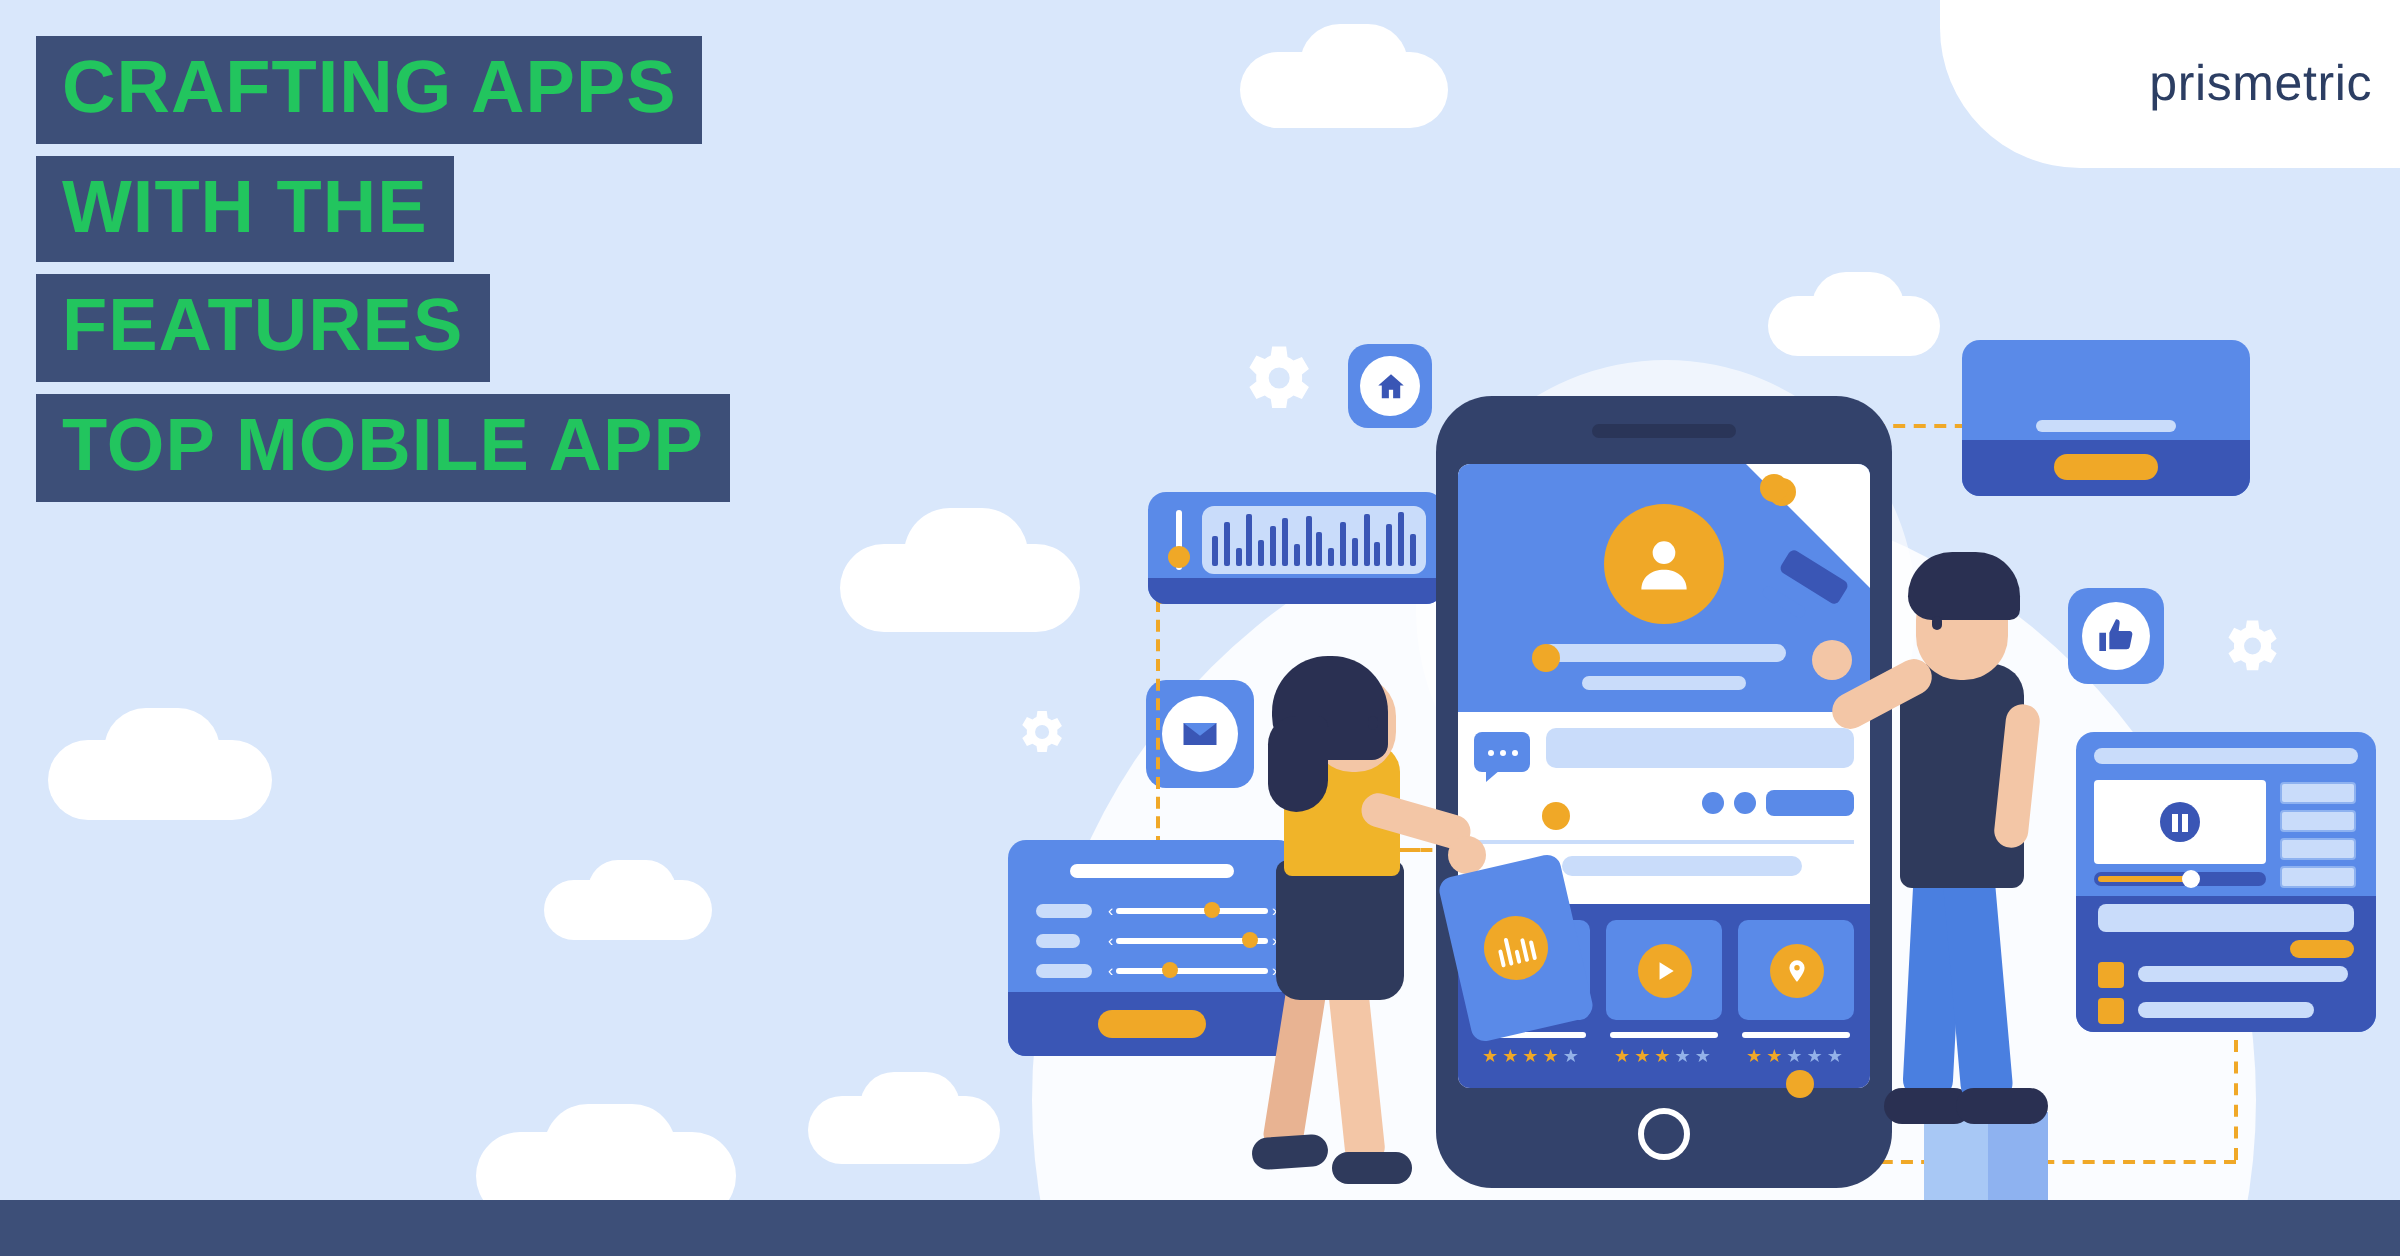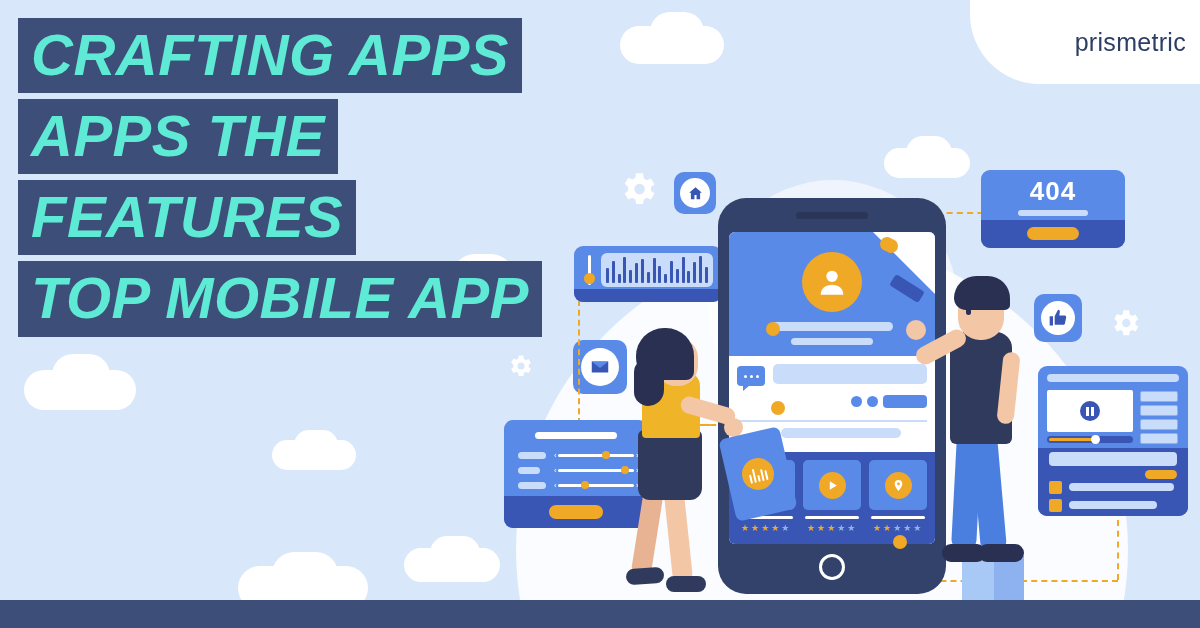--- a/index.html
+++ b/index.html
@@ -29,28 +29,27 @@
 
   
   .headline {
     position: absolute; left: 18px; top: 18px;
     display: flex; flex-direction: column; align-items: flex-start;
     gap: 6px;
     z-index: 40;
   }
   .headline .line {
     background: #3d4f78;
-    color: #5eead4;
+    color: #22c55e;
     font-weight: 700;
-    font-size: 58px;
+    font-size: 37px;
     line-height: 1.02;
     letter-spacing: .5px;
     padding: 7px 13px 9px 13px;
     white-space: nowrap;
-    font-style: italic;
   }
 
   
   .logo-wrap {
     position: absolute; right: 0px; top: 0px;
     width: 230px; height: 84px;
     background: #ffffff;
     border-bottom-left-radius: 70px;
     display: flex; align-items: center; justify-content: flex-end;
     padding-right: 14px;
@@ -444,21 +443,20 @@
         <i style="height: 26px;"></i>
         <i style="height: 12px;"></i>
         <i style="height: 21px;"></i>
         <i style="height: 27px;"></i>
         <i style="height: 16px;"></i>
       </div>
     <div class="foot"></div>
   </div>
 
   <div id="card-404">
-    <div class="txt">404</div>
     <div class="subbar"></div>
     <div class="foot"></div>
     <div class="pill"></div>
   </div>
 
   <div id="settings-card">
     <div class="title"></div>
 
     <div class="srow" style="top:32px;width:118px;">
       <span class="slabel"></span>
@@ -666,21 +664,21 @@
             <span class="star off">★</span>
         </div>
       </div>
     </div>
 
     <div id="phone-home"></div>
   </div>
 
   <div class="headline">
     <div class="line">CRAFTING APPS</div>
-    <div class="line">APPS THE</div>
+    <div class="line">WITH THE</div>
     <div class="line">FEATURES</div>
     <div class="line">TOP MOBILE APP</div>
   </div>
 
   <div class="logo-wrap">
     <span class="logo-text">prismetric</span>
   </div>
 
   <div class="bottom-bar"></div>
 </div>

